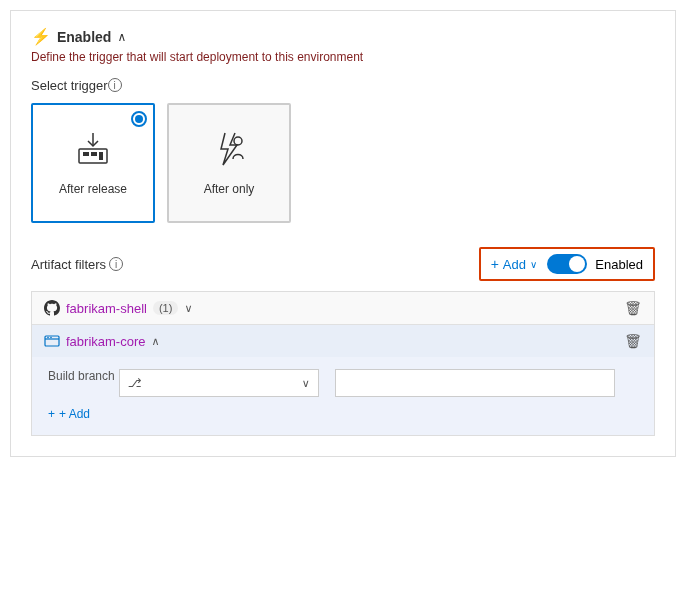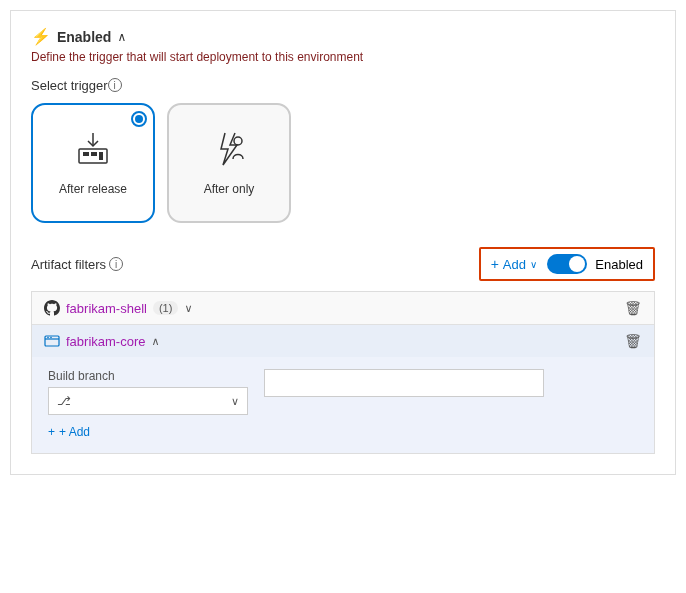--- a/index.html
+++ b/index.html
@@ -63,21 +63,21 @@
     
     .trigger-cards {
       display: flex;
       gap: 12px;
       margin-bottom: 24px;
     }
     .trigger-card {
       width: 124px;
       height: 120px;
       border: 2px solid #ccc;
-      border-radius: 14px;
+      border-radius: 2px;
       background: #f8f8f8;
       display: flex;
       flex-direction: column;
       align-items: center;
       justify-content: center;
       cursor: pointer;
       position: relative;
       gap: 8px;
     }
     .trigger-card.selected {
@@ -232,21 +232,21 @@
       background: #eef2fb;
       padding: 12px 16px 14px 16px;
     }
     .artifact-fields {
       display: flex;
       gap: 16px;
       margin-bottom: 10px;
     }
     .artifact-field {
       display: flex;
-      flex-direction: column;
+      flex-direction: row;
       gap: 4px;
     }
     .artifact-field-label {
       font-size: 12px;
       color: #555;
     }
     .artifact-field-input {
       display: flex;
       align-items: center;
       border: 1px solid #ccc;

